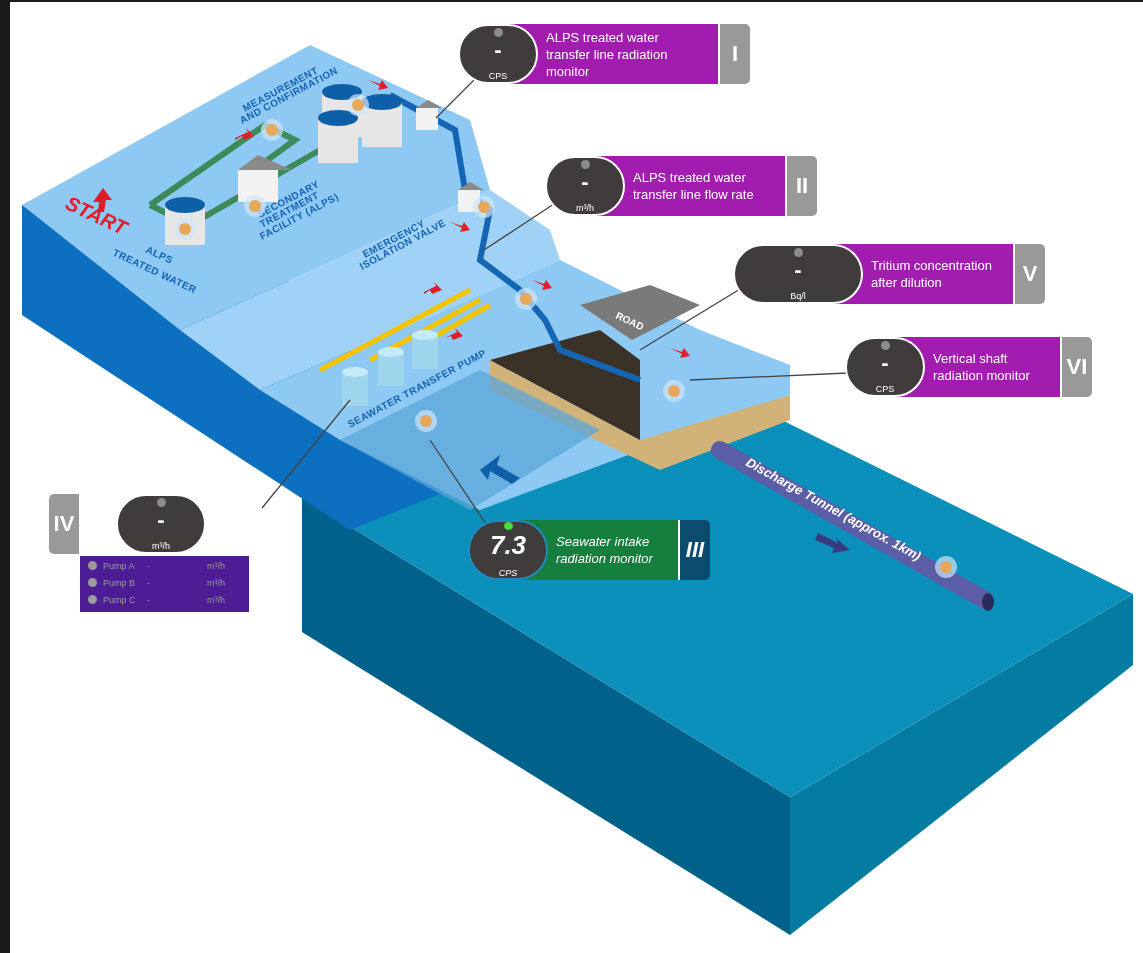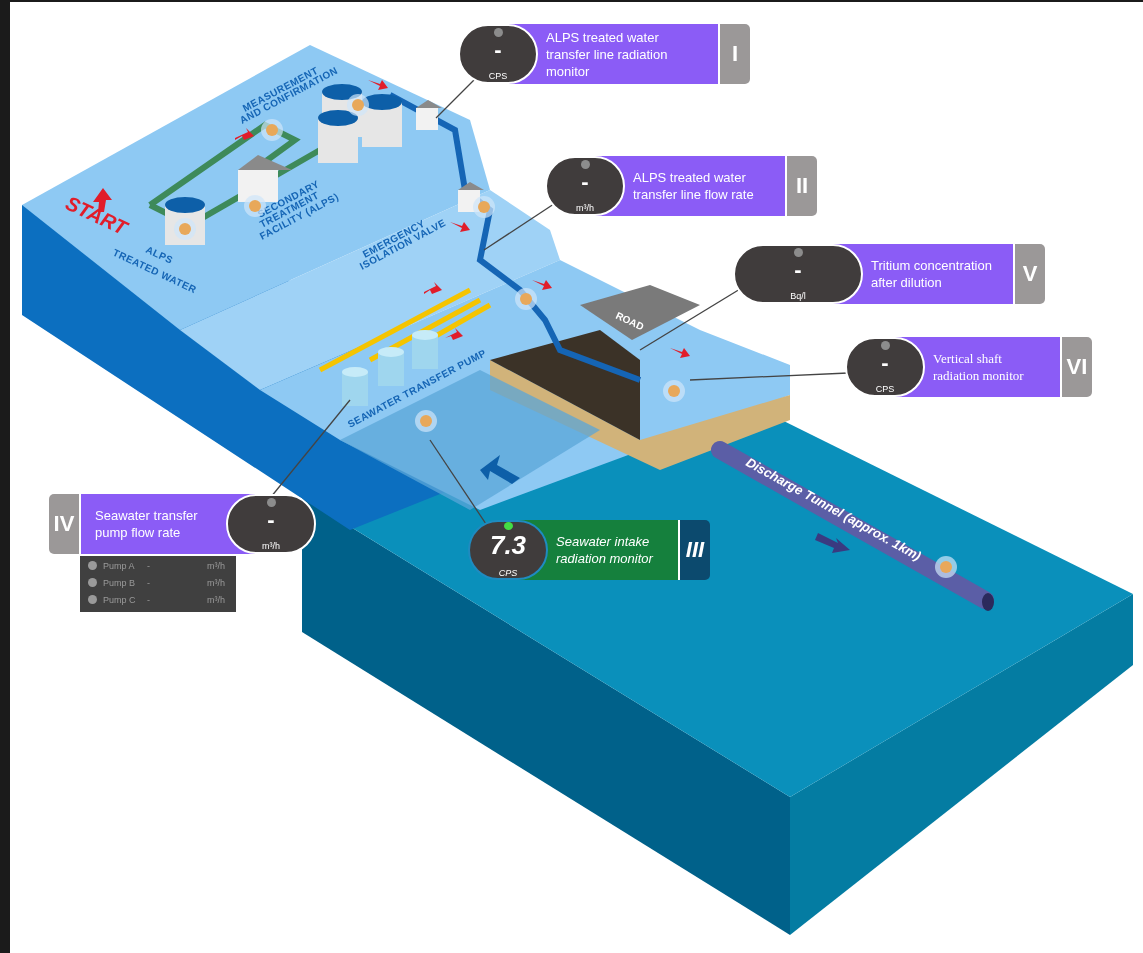--- a/index.html
+++ b/index.html
@@ -26,39 +26,39 @@
   .callout .bubble {
     width:80px; height:60px; border-radius:30px; background:#403c3c;
     border:2px solid #ffffff; box-sizing:border-box; position:relative; z-index:2;
     display:flex; flex-direction:column; align-items:center; justify-content:center; color:#fff;
   }
   .callout .dot { width:9px; height:9px; border-radius:50%; background:#8c8c8c; margin-bottom:2px; }
   .callout .dot.live { background:#44dd44; }
   .callout .val { font-size:22px; font-weight:bold; line-height:22px; }
   .callout .unit { font-size:9px; margin-top:10px; }
   .callout .title {
-    background:#8b5cf6; color:#fff; font-size:13px; line-height:17px;
+    background:#a21caf; color:#fff; font-size:13px; line-height:17px;
     display:flex; align-items:center; padding:0 14px 0 48px; margin-left:-40px;
     box-sizing:border-box;
   }
   .callout .num {
     background:#9b9898; color:#fff; font-weight:bold; font-size:22px; width:30px;
     display:flex; align-items:center; justify-content:center; border-left:2px solid #fff;
     border-radius:0 5px 5px 0;
   }
   .callout.left .title { margin-left:0; margin-right:-40px; padding:0 48px 0 14px; }
   .callout.left .num { border-left:none; border-right:2px solid #fff; border-radius:5px 0 0 5px; }
   .callout.dark .title { background:#15803d; }
   .callout.dark .num { background:#0c4a6e; }
   .callout.dark .bubble { border-color:#1f8bc0; }
   .callout.dark .val { font-size:26px; line-height:26px; }
 
   .pumps {
-    position:absolute; left:70px; top:554px; width:156px; height:56px;
-    background:#404040; color:#9a9a9a; font-size:9px;
+    position:absolute; left:70px; top:554px; width:169px; height:56px;
+    background:#4c1d95; color:#9a9a9a; font-size:9px;
   }
   .pump-row { display:flex; align-items:center; height:15px; padding-left:8px; margin-top:2px; }
   .pump-row .pdot { width:9px; height:9px; border-radius:50%; background:#9a9a9a; margin-right:6px; }
   .pump-row .pname { width:44px; }
   .pump-row .pval { width:50px; }
   .pump-row .punit { width:28px; text-align:right; }
 </style>
 </head>
 <body>
 
@@ -210,27 +210,26 @@
   <div class="title" style="width:190px;">Tritium concentration after dilution</div>
   <div class="num">V</div>
 </div>
 
 <div class="callout" style="left:835px;top:335px;">
   <div class="bubble">
     <div class="dot"></div>
     <div class="val">-</div>
     <div class="unit">CPS</div>
   </div>
-  <div class="title" style="width:175px;font-family:Liberation Serif, serif;">Vertical shaft radiation monitor</div>
+  <div class="title" style="width:175px;">Vertical shaft radiation monitor</div>
   <div class="num">VI</div>
 </div>
 
-<div class="callout left" style="left:39px;top:492px;">
+<div class="callout left" style="left:39px;top:492px;gap:35px;">
   <div class="num">IV</div>
-  <div class="title" style="width:185px;">Seawater transfer pump flow rate</div>
   <div class="bubble" style="width:90px;">
     <div class="dot"></div>
     <div class="val">-</div>
     <div class="unit">m³/h</div>
   </div>
 </div>
 
 <div class="pumps">
   <div class="pump-row">
     <span class="pdot"></span>

